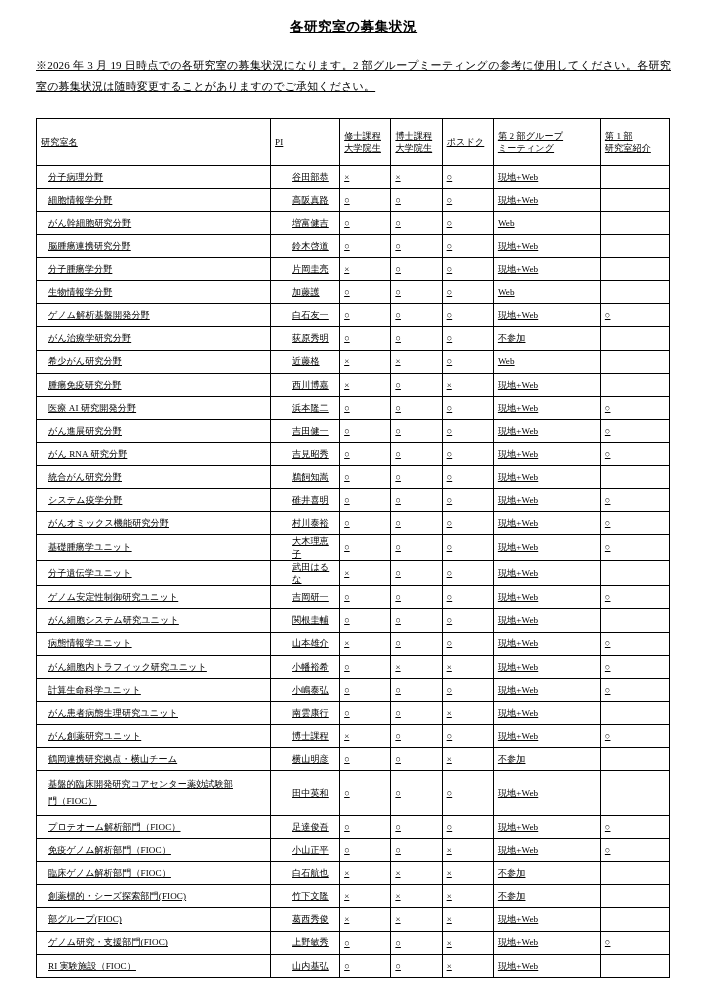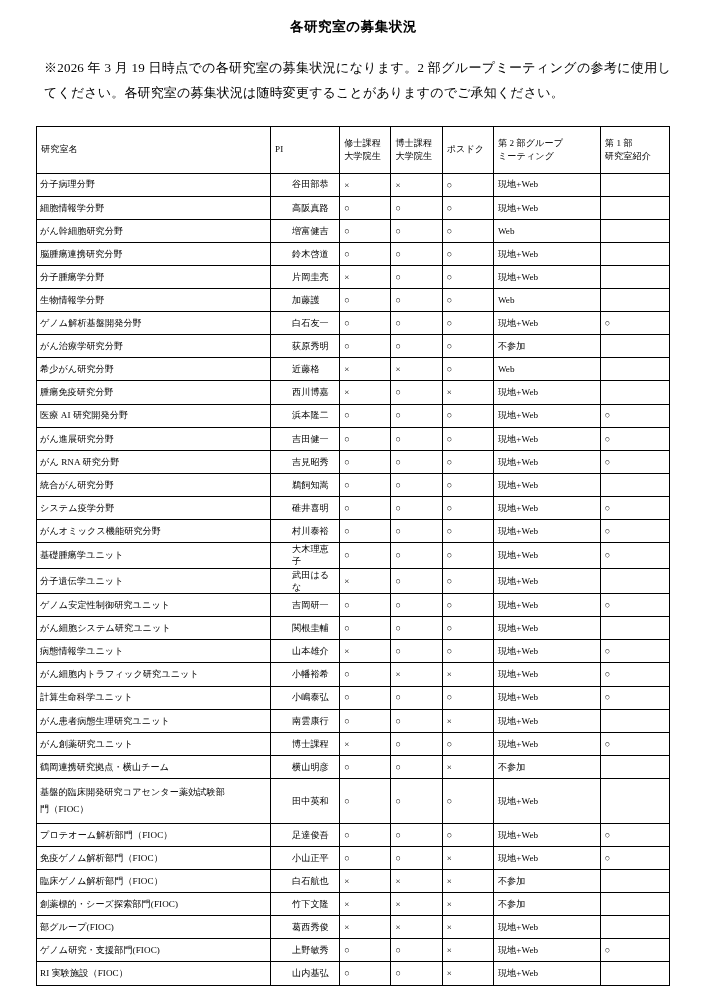--- a/index.html
+++ b/index.html
@@ -13,32 +13,33 @@
     height: 1000px;
     font-family: "Liberation Serif", "DejaVu Serif", serif;
     color: #000000;
     overflow: hidden;
   }
   .page {
     box-sizing: border-box;
     width: 707px;
     height: 1000px;
     padding: 14px 36px 0 36px;
+    text-decoration: underline;
   }
   .doc-title {
     text-align: center;
     font-size: 13.5px;
     font-weight: bold;
     letter-spacing: 0.6px;
     margin: 4px 0 0 0;
     line-height: 1.4;
   }
   .intro {
-    margin: 18px 0 0 8px;
-    font-size: 13px;
+    margin: 18px 0 0 0;
+    font-size: 11px;
     line-height: 1.95;
     text-align: justify;
     letter-spacing: 0.15px;
   }
   table.roster {
     margin-top: 20px;
     border-collapse: collapse;
     table-layout: fixed;
     width: 634px;
     font-size: 9.1px;
@@ -63,21 +64,21 @@
     white-space: nowrap;
   }
   thead th.h-lab,
   thead th.h-pi {
     vertical-align: middle;
   }
   tbody td {
     height: 22.1px;
   }
   tbody td.lab {
-    padding-left: 3px;
+    padding-left: 11px;
   }
   tbody td.pi {
     padding-left: 21px;
   }
   td.mark {
     text-align: left;
     padding-left: 5px;
     font-size: 9px;
   }
   td.meet {

